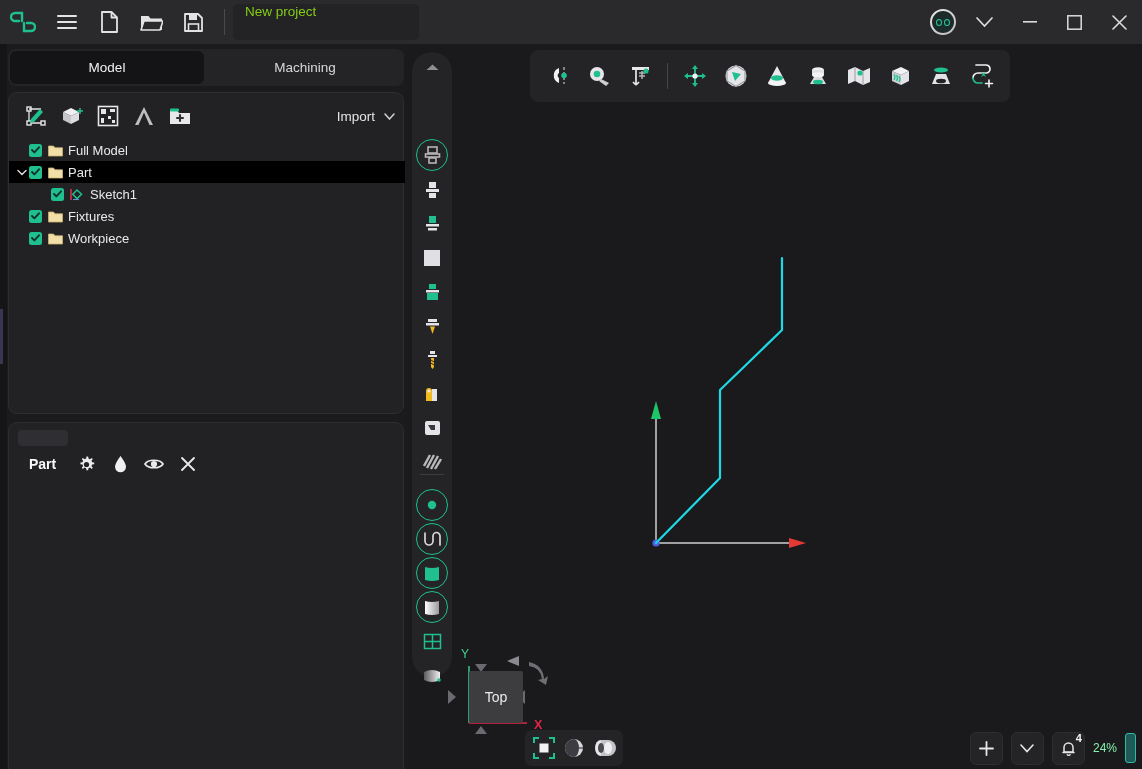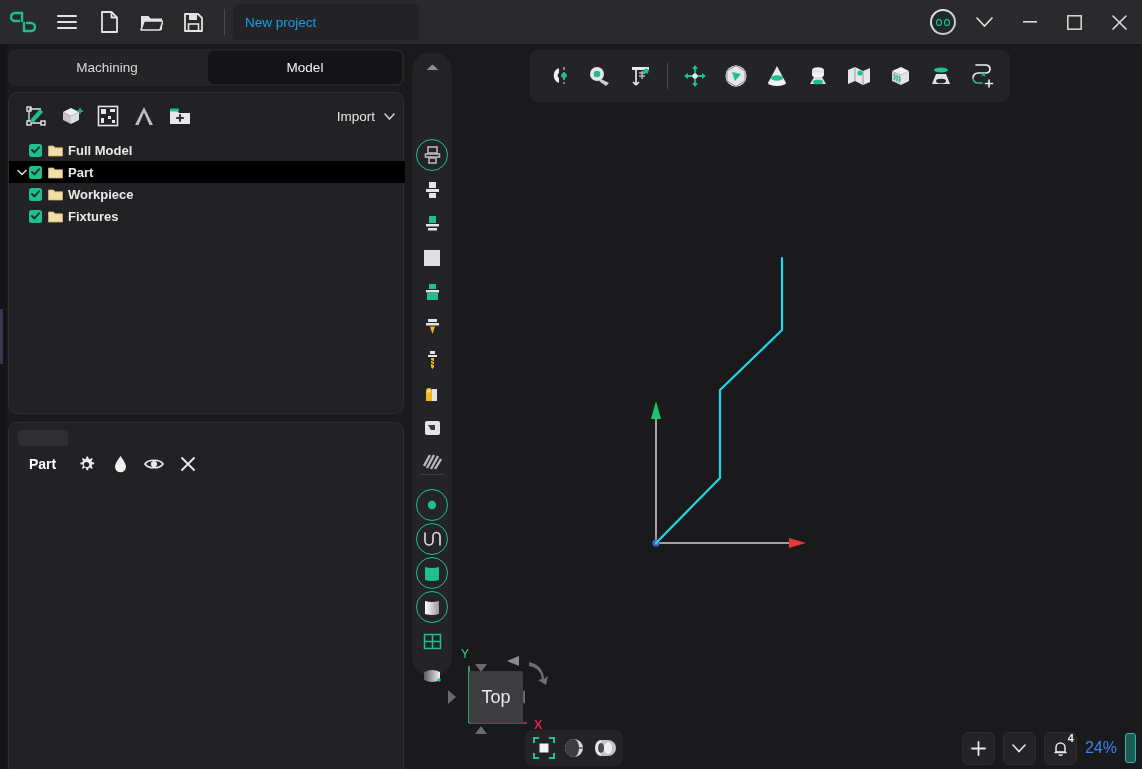--- a/index.html
+++ b/index.html
@@ -20,22 +20,22 @@
   }
   .logo { width: 46px; height: 44px; display:flex; align-items:center; justify-content:center; }
   .tb-icon {
     width: 42px; height: 44px; display: flex; align-items: center; justify-content: center;
     cursor: pointer;
   }
   .tb-icon svg { display:block; }
   .tb-sep { width:1px; height:26px; background:#4a4a4d; margin:0 8px 0 10px; }
   .project-field {
     width: 186px; height: 36px; background: #232325; border-radius: 5px;
-    display: flex; align-items: center; padding: 0 12px;
-    font-size: 13.5px; color: #0ea5e9;
+    display: flex; padding: 0 12px;
+    font-size: 13.5px; color: #84cc16;
   }
   .tb-right { position:absolute; right:0; top:0; height:44px; display:flex; align-items:center; }
   .avatar { width: 26px; height: 26px; border-radius: 50%; background: radial-gradient(circle at 35% 30%, #f2f2f2, #c9c9cc 70%, #9a9a9e);
             display:flex; align-items:center; justify-content:center; margin-right: 6px;}
   .avatar-inner { width:22px;height:22px;border-radius:50%;background:#1d2b2a;display:flex;align-items:center;justify-content:center;gap:2px;}
   .eye { width:6px;height:7px;border-radius:50%;border:1.6px solid #25c79a; }
   .wbtn { width: 45px; height: 44px; display:flex;align-items:center;justify-content:center;cursor:pointer; }
 
   
   .left-rail { position:absolute; left:0; top:44px; width:7px; height:725px; background:#151517; }
@@ -65,21 +65,21 @@
     font-size:13.5px;color:#e4e4e6;cursor:pointer;
   }
 
   .tree { position:absolute; left:0; top:46px; width:396px; height:274px; padding-top:0px; }
   .tnode { height:22px; display:flex; align-items:center; font-size:13px; color:#e9e9eb; position:relative; }
   .tnode.sel { background:#000000; }
   .chev { width:14px; height:22px; display:flex;align-items:center;justify-content:center; }
   .cbx { width:13px;height:13px;border-radius:2.5px;background:#1fbf8f;display:flex;align-items:center;justify-content:center;flex:none; }
   .cbx svg{display:block;}
   .folder { width:15px;height:13px;margin:0 5px 0 6px;flex:none; }
-  .tlabel { white-space:nowrap;font-weight:bold; }
+  .tlabel { white-space:nowrap; }
 
   .partcard {
     position:absolute; left:1px; top:376px; width:396px; height:388px;
     background:#222224; border:1px solid #2e2e31; border-radius:9px;
   }
   .part-tabstub { position:absolute; left:9px; top:7px; width:50px; height:16px; background:#2f2f33; border-radius:4px; }
   .part-hdr { position:absolute; left:0; top:28px; width:396px; height:26px; display:flex; align-items:center; padding-left:20px; gap:14px; }
   .part-title { font-size:14px; font-weight:bold; color:#fafafa; margin-right:6px; }
   .phicon { width:20px;height:20px;display:flex;align-items:center;justify-content:center;cursor:pointer; }
 
@@ -106,32 +106,32 @@
 
   
   .canvas { position:absolute; left:0; top:0; width:737px; height:725px; pointer-events:none; }
 
   
   .viewcube { position:absolute; left:40px; top:598px; width:120px; height:120px; }
   .vc-face {
     position:absolute; left:24px; top:29px; width:54px; height:52px;
     background:#3d3d40; border-radius:2px;
     display:flex;align-items:center;justify-content:center;
-    font-size:18px;color:#eaeaec;cursor:pointer;
+    font-size:14px;color:#eaeaec;cursor:pointer;
   }
 
   
   .bctr { position:absolute; left:120px; top:686px; height:36px; background:#242426; border-radius:7px; display:flex;align-items:center;padding:0 6px;gap:4px;}
   .bctr .b { width:26px;height:26px;display:flex;align-items:center;justify-content:center;cursor:pointer;border-radius:4px;}
 
   
   .brt { position:absolute; right:6px; top:686px; height:36px; display:flex; align-items:center; gap:8px; }
   .sqbtn { width:33px;height:33px;background:#242426;border-radius:6px;display:flex;align-items:center;justify-content:center;cursor:pointer;border:1px solid #2e2e31;}
   .gcs { height:33px;background:#242426;border:1px solid #2e2e31;border-radius:6px;display:flex;align-items:center;gap:8px;padding:0 13px;cursor:pointer;font-size:13px;color:#ececee;}
-  .zoomlbl{font-size:16px;color:#3b82f6;}
+  .zoomlbl{font-size:12px;color:#86efac;}
   .zbar{width:11px;height:30px;background:#1f5b56;border:1.5px solid #2fb8a6;border-radius:3px;}
 </style>
 </head>
 <body>
 
 <div class="app">
 
   <div class="titlebar">
     <div class="logo">
       <svg width="26" height="24" viewBox="0 0 26 24">
@@ -208,25 +208,25 @@
     </div>
   </div>
 
   <div class="left-rail">
     <div class="nub"></div>
   </div>
 
   <div class="leftpanel">
 
     <div class="tabs">
+      <div class="tab active">
+        <span>Model</span>
+      </div>
       <div class="tab">
         <span>Machining</span>
-      </div>
-      <div class="tab active">
-        <span>Model</span>
       </div>
     </div>
 
     <div class="treecard">
 
       <div class="toolrow">
         <div class="trbtn">
           <svg width="22" height="22" viewBox="0 0 22 22">
             <rect x="2" y="2" width="4" height="4" fill="none" stroke="#e6e6e8" stroke-width="1.4"></rect>
             <rect x="2" y="16" width="4" height="4" fill="none" stroke="#e6e6e8" stroke-width="1.4"></rect>
@@ -297,43 +297,57 @@
               <svg width="9" height="8" viewBox="0 0 9 8">
                 <path d="M1 4 L3.4 6.4 L8 1.3" fill="none" stroke="#11332a" stroke-width="1.9" stroke-linecap="round" stroke-linejoin="round"></path>
               </svg>
             </span>
             <span class="folder"><svg width="15" height="13" viewBox="0 0 15 13">
                 <path d="M0.5 2 H5.5 L7 3.8 H14.5 V12 H0.5 Z" fill="#f2dfa8" stroke="#c9b274" stroke-width="0.8"></path>
               </svg></span>
             <span class="tlabel">Part</span>
           </div>
           <div class="tnode">
-            <span class="chev" style="margin-left: 6px;"></span>
+            <span class="chev" style="margin-left: 28px;"></span>
             <span class="cbx">
               <svg width="9" height="8" viewBox="0 0 9 8">
                 <path d="M1 4 L3.4 6.4 L8 1.3" fill="none" stroke="#11332a" stroke-width="1.9" stroke-linecap="round" stroke-linejoin="round"></path>
               </svg>
             </span>
             <span class="folder"><svg width="15" height="13" viewBox="0 0 15 13">
-                <path d="M0.5 2 H5.5 L7 3.8 H14.5 V12 H0.5 Z" fill="#f2dfa8" stroke="#c9b274" stroke-width="0.8"></path>
+                <path d="M1 1 V12" stroke="#d3324a" stroke-width="1.6"></path>
+                <path d="M7 2 L11.5 6.3 L7 10.6 L2.8 6.3 Z" fill="none" stroke="#1fbf8f" stroke-width="1.5"></path>
+                <path d="M3 11.5 H9" stroke="#5c8fd6" stroke-width="1.1"></path>
               </svg></span>
-            <span class="tlabel">Workpiece</span>
+            <span class="tlabel">Sketch1</span>
           </div>
           <div class="tnode">
             <span class="chev" style="margin-left: 6px;"></span>
             <span class="cbx">
               <svg width="9" height="8" viewBox="0 0 9 8">
                 <path d="M1 4 L3.4 6.4 L8 1.3" fill="none" stroke="#11332a" stroke-width="1.9" stroke-linecap="round" stroke-linejoin="round"></path>
               </svg>
             </span>
             <span class="folder"><svg width="15" height="13" viewBox="0 0 15 13">
                 <path d="M0.5 2 H5.5 L7 3.8 H14.5 V12 H0.5 Z" fill="#f2dfa8" stroke="#c9b274" stroke-width="0.8"></path>
               </svg></span>
             <span class="tlabel">Fixtures</span>
           </div>
+          <div class="tnode">
+            <span class="chev" style="margin-left: 6px;"></span>
+            <span class="cbx">
+              <svg width="9" height="8" viewBox="0 0 9 8">
+                <path d="M1 4 L3.4 6.4 L8 1.3" fill="none" stroke="#11332a" stroke-width="1.9" stroke-linecap="round" stroke-linejoin="round"></path>
+              </svg>
+            </span>
+            <span class="folder"><svg width="15" height="13" viewBox="0 0 15 13">
+                <path d="M0.5 2 H5.5 L7 3.8 H14.5 V12 H0.5 Z" fill="#f2dfa8" stroke="#c9b274" stroke-width="0.8"></path>
+              </svg></span>
+            <span class="tlabel">Workpiece</span>
+          </div>
         </div>
     </div>
 
     <div class="partcard">
       <div class="part-tabstub"></div>
 
       <div class="part-hdr">
         <span class="part-title">Part</span>
 
         <div class="phicon">

